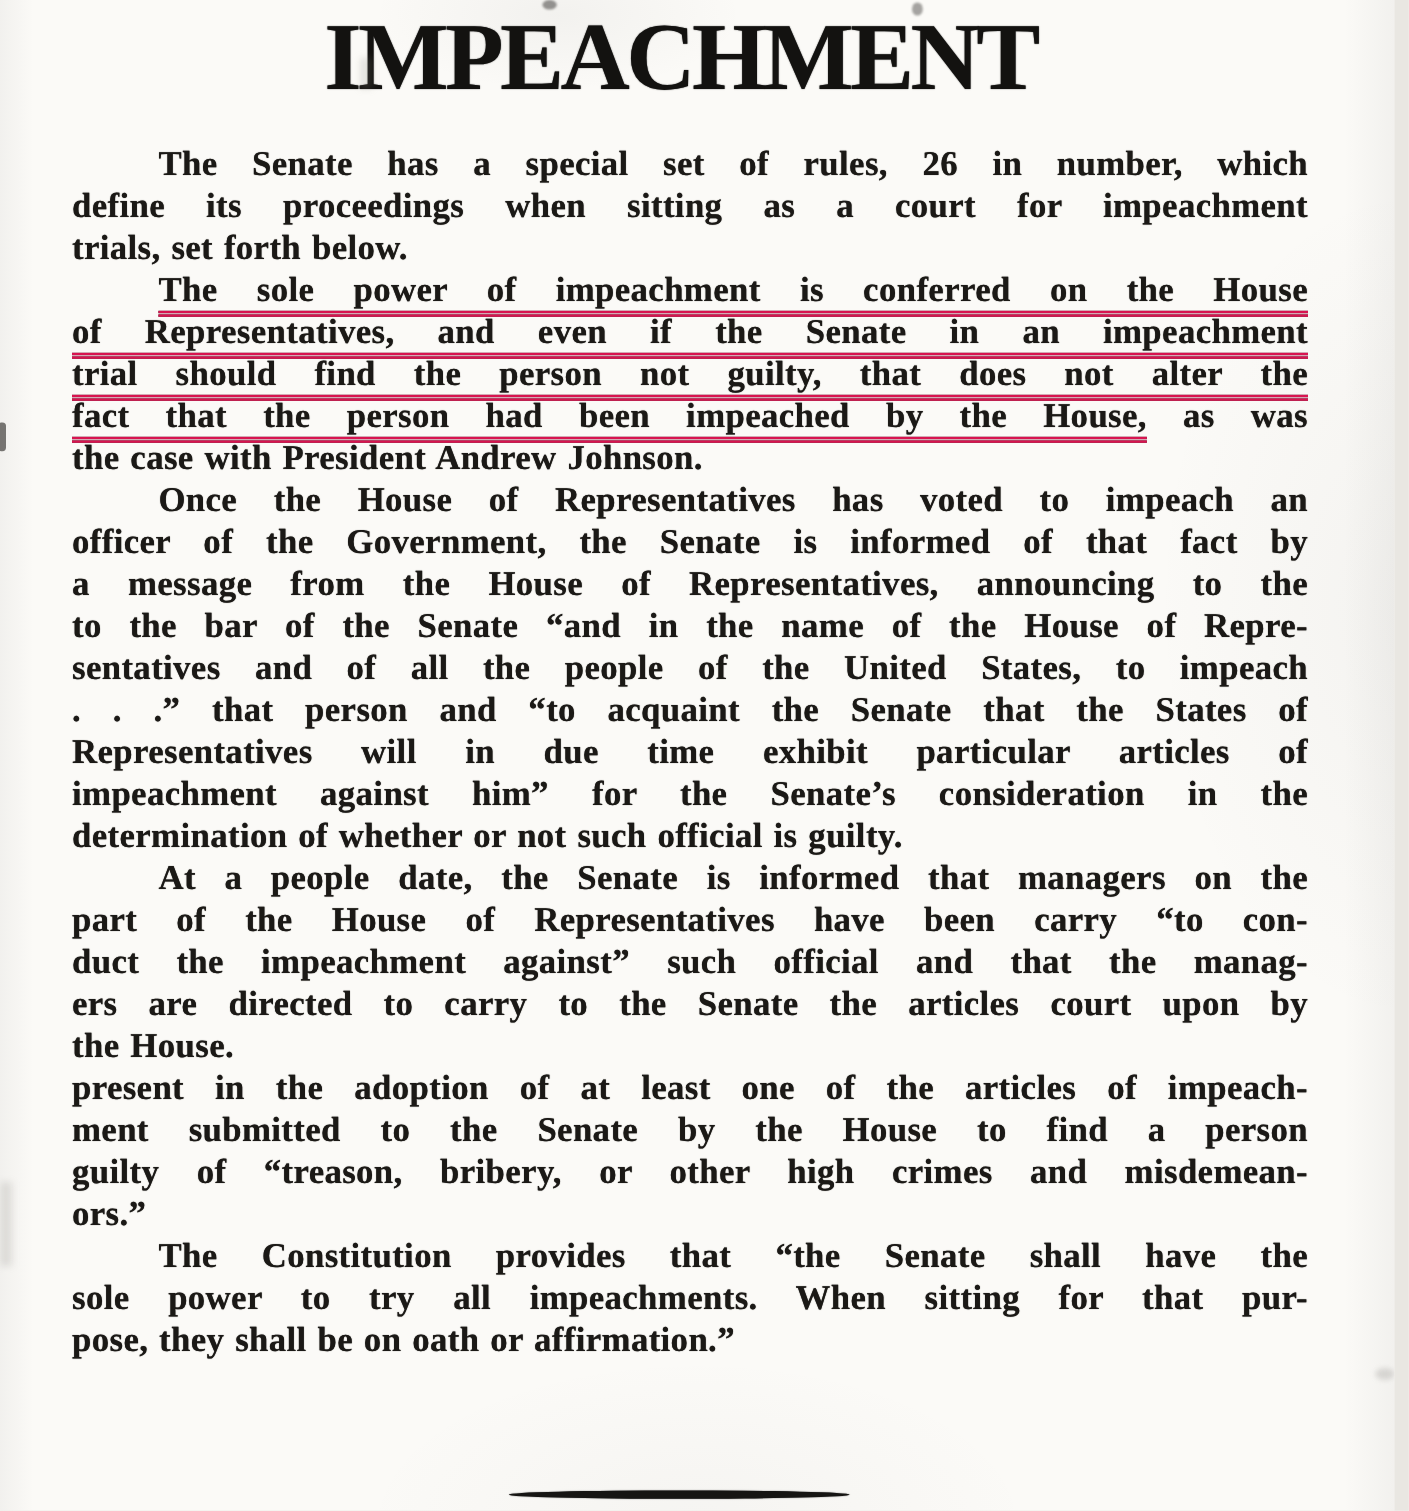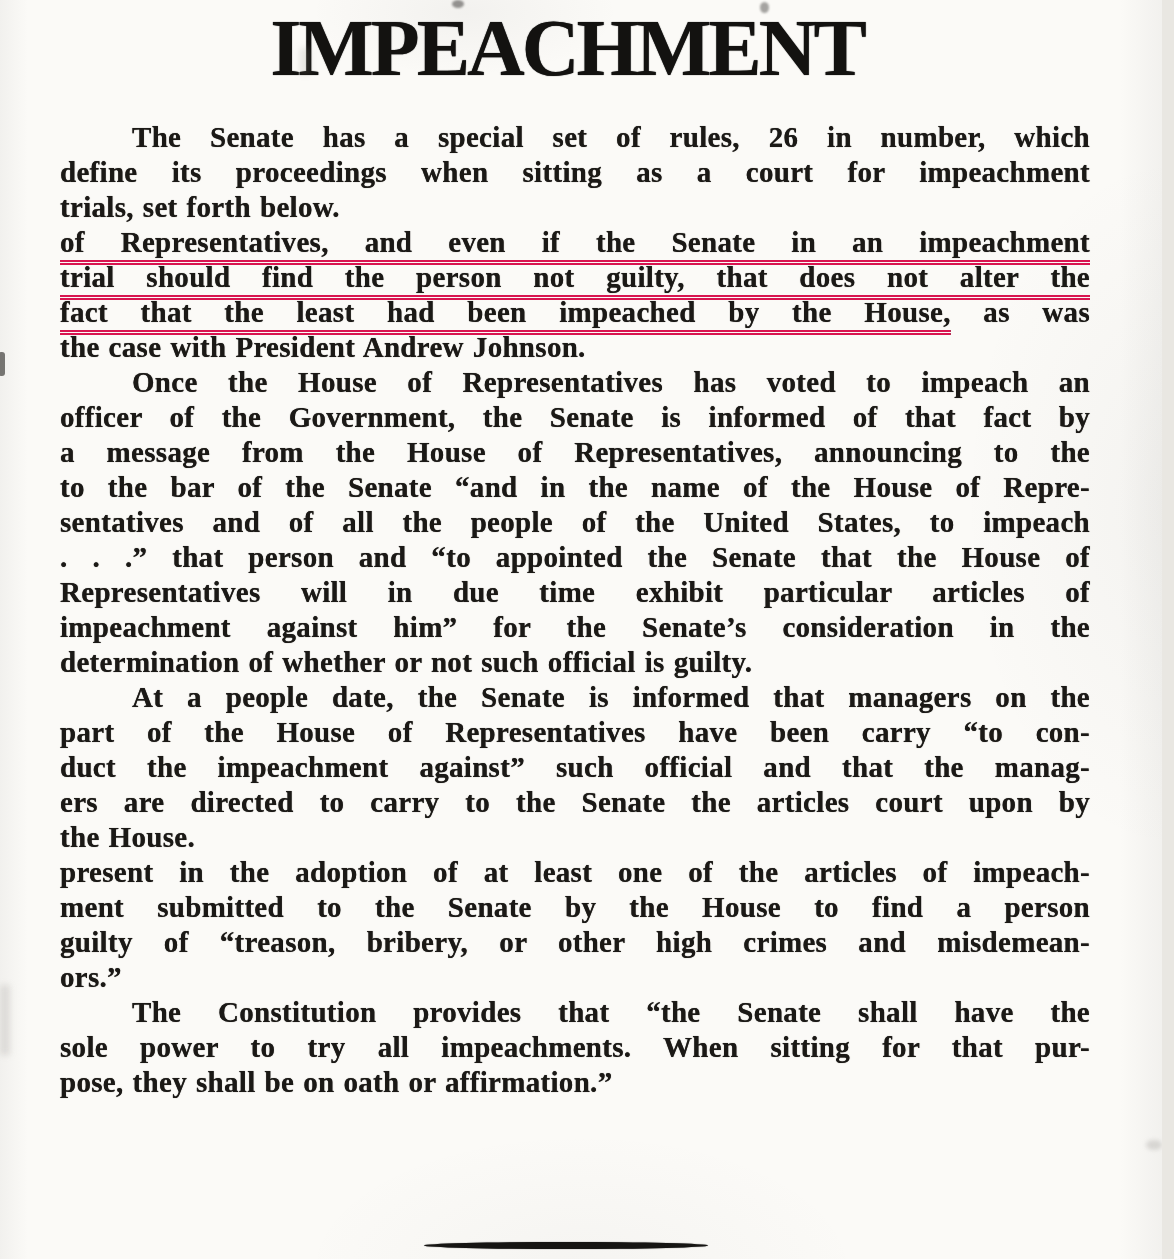--- a/index.html
+++ b/index.html
@@ -65,32 +65,33 @@
 <div class="page">
   <h1 class="title">IMPEACHMENT</h1>
 
   <div class="column">
       <div>
         <div class="line para-first"><span>The Senate has a special set of rules, 26 in number, which</span></div>
         <div class="line"><span>define its proceedings when sitting as a court for impeachment</span></div>
         <div class="line para-last"><span>trials, set forth below.</span></div>
       </div>
       <div>
+        <div class="line para-first"><span class="u">The sole power of impeachment is conferred on the House</span></div>
         <div class="line"><span class="u">of Representatives, and even if the Senate in an impeachment</span></div>
         <div class="line"><span class="u">trial should find the person not guilty, that does not alter the</span></div>
-        <div class="line"><span class="u">fact that the least had been impeached by the House,</span><span> as was</span></div>
+        <div class="line"><span class="u">fact that the person had been impeached by the House,</span><span> as was</span></div>
         <div class="line para-last"><span>the case with President Andrew Johnson.</span></div>
       </div>
       <div>
         <div class="line para-first"><span>Once the House of Representatives has voted to impeach an</span></div>
         <div class="line"><span>officer of the Government, the Senate is informed of that fact by</span></div>
         <div class="line"><span>a message from the House of Representatives, announcing to the</span></div>
         <div class="line"><span>to the bar of the Senate “and in the name of the House of Repre-</span></div>
         <div class="line"><span>sentatives and of all the people of the United States, to impeach</span></div>
-        <div class="line"><span>. . .” that person and “to appointed the Senate that the House of</span></div>
+        <div class="line"><span>. . .” that person and “to acquaint the Senate that the States of</span></div>
         <div class="line"><span>Representatives will in due time exhibit particular articles of</span></div>
         <div class="line"><span>impeachment against him” for the Senate’s consideration in the</span></div>
         <div class="line para-last"><span>determination of whether or not such official is guilty.</span></div>
       </div>
       <div>
         <div class="line para-first"><span>At a people date, the Senate is informed that managers on the</span></div>
         <div class="line"><span>part of the House of Representatives have been carry “to con-</span></div>
         <div class="line"><span>duct the impeachment against” such official and that the manag-</span></div>
         <div class="line"><span>ers are directed to carry to the Senate the articles court upon by</span></div>
         <div class="line para-last"><span>the House.</span></div>

